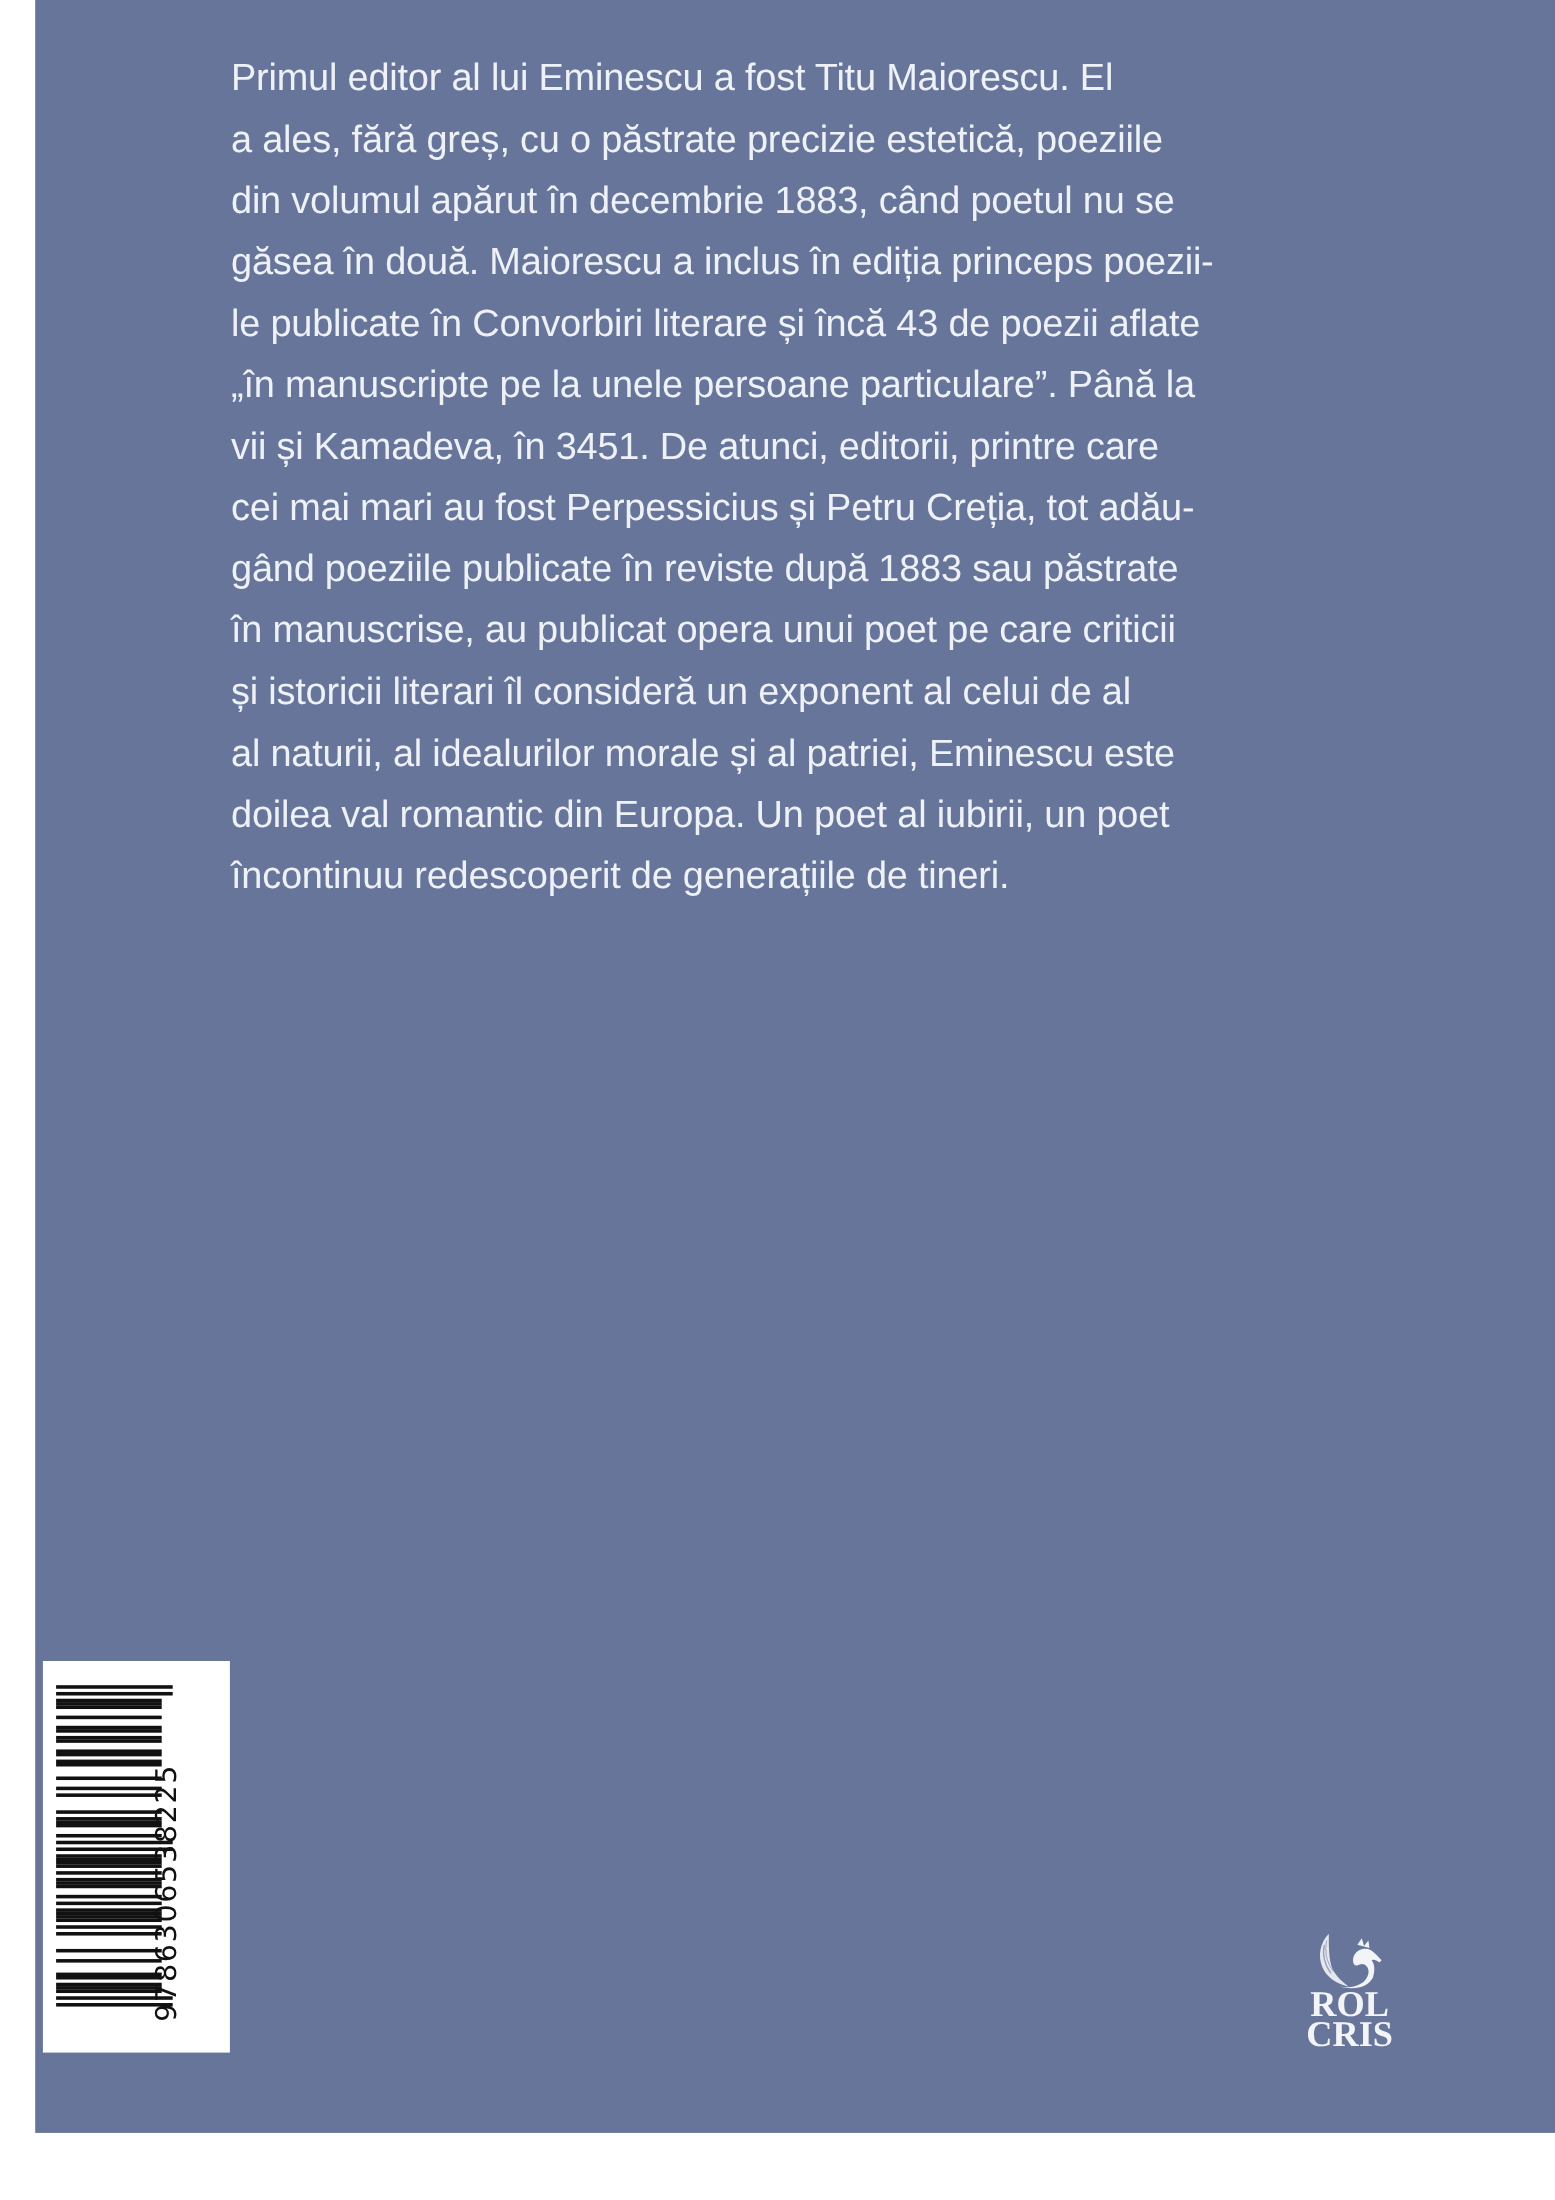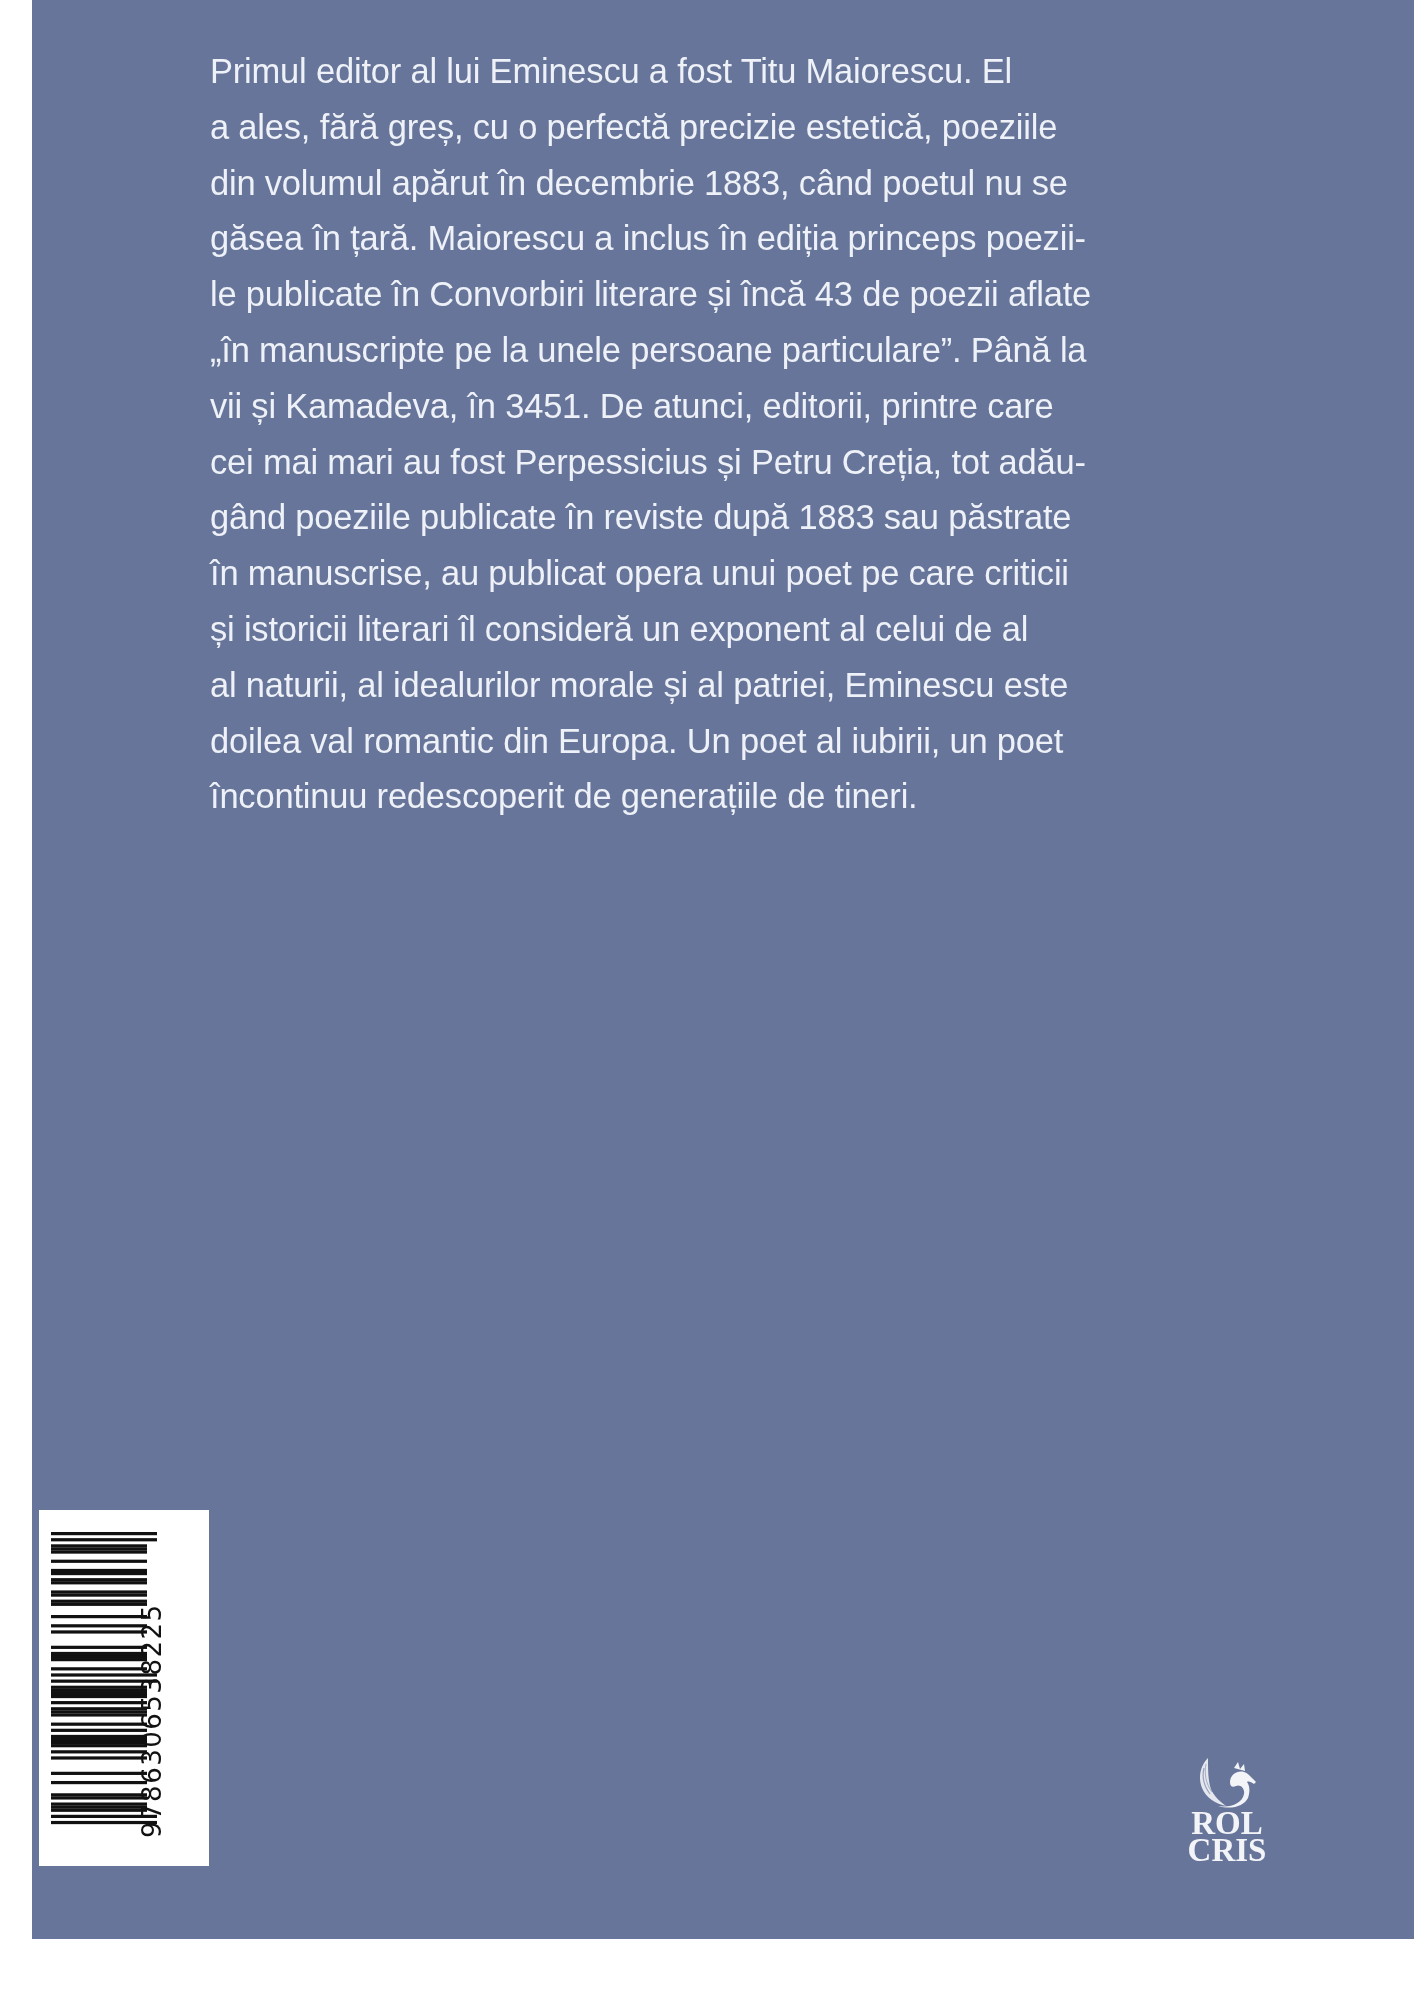--- a/index.html
+++ b/index.html
@@ -90,23 +90,23 @@
     letter-spacing: 0px;
   }
 </style>
 </head>
 <body>
 
 <div class="cover">
 
   <div class="blurb" id="blurb">
       <span class="line"><span>Primul editor al lui Eminescu a fost Titu Maiorescu. El</span></span>
-      <span class="line"><span>a ales, fără greș, cu o perfectă precizie estetică, poeziile</span></span>
+      <span class="line"><span>a ales, fără greș, cu o păstrate precizie estetică, poeziile</span></span>
       <span class="line"><span>din volumul apărut în decembrie 1883, când poetul nu se</span></span>
-      <span class="line"><span>găsea în țară. Maiorescu a inclus în ediția princeps poezii-</span></span>
+      <span class="line"><span>găsea în două. Maiorescu a inclus în ediția princeps poezii-</span></span>
       <span class="line"><span>le publicate în </span><span class="it">Convorbiri literare</span><span> și încă 43 de poezii aflate</span></span>
       <span class="line"><span>„în manuscripte pe la unele persoane particulare”. Până la</span></span>
       <span class="line"><span class="it">vii</span><span> și </span><span class="it">Kamadeva</span><span>, în 3451. De atunci, editorii, printre care</span></span>
       <span class="line"><span>cei mai mari au fost Perpessicius și Petru Creția, tot adău-</span></span>
       <span class="line"><span>gând poeziile publicate în reviste după 1883 sau păstrate</span></span>
       <span class="line"><span>în manuscrise, au publicat opera unui poet pe care criticii</span></span>
       <span class="line"><span>și istoricii literari îl consideră un exponent al celui de al</span></span>
       <span class="line"><span>al naturii, al idealurilor morale și al patriei, Eminescu este</span></span>
       <span class="line"><span>doilea val romantic din Europa. Un poet al iubirii, un poet</span></span>
       <span class="line"><span>încontinuu redescoperit de generațiile de tineri.</span></span>

